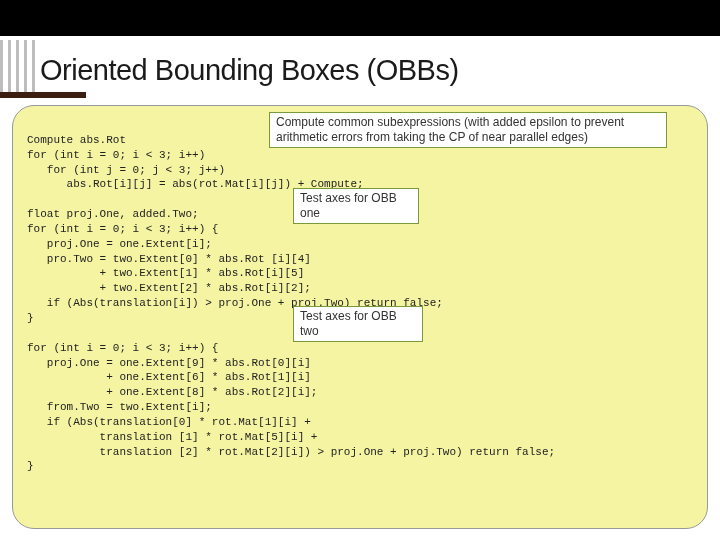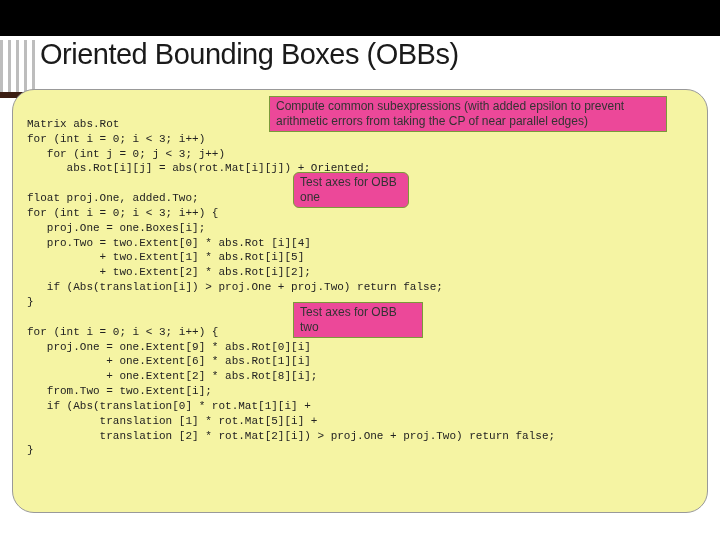--- a/index.html
+++ b/index.html
@@ -11,21 +11,21 @@
     overflow: hidden;
     position: relative;
   }
   .topbar {
     height: 36px;
     background: #000;
     width: 100%;
   }
   .title-wrap {
     position: relative;
-    padding: 2px 0 12px 40px;
+    padding: 18px 0 12px 40px;
   }
   .hatch {
     position: absolute;
     left: 0; top: 4px;
     width: 36px; height: 52px;
     background: repeating-linear-gradient(90deg, #bdbdbd 0 3px, transparent 3px 8px);
   }
   .accent {
     position: absolute;
     left: 0; top: 56px;
@@ -50,21 +50,21 @@
   .code {
     font-family: "Courier New", Courier, monospace;
     font-size: 11px;
     line-height: 1.35;
     color: #222;
     white-space: pre;
     position: relative;
   }
   .callout {
     position: absolute;
-    background: #ec4899;
+    background: #ffffff;
     border: 1px solid #7a9a3a;
     font-family: Arial, Helvetica, sans-serif;
     font-size: 12px;
     color: #333;
     padding: 2px 6px;
     line-height: 1.25;
     white-space: normal;
   }
 </style>
 </head>
@@ -73,41 +73,41 @@
 <div class="topbar"></div>
 
 <div class="title-wrap">
   <div class="hatch"></div>
   <div class="accent"></div>
   <h1 class="title">Oriented Bounding Boxes (OBBs)</h1>
 </div>
 
 <div class="panel">
   <div class="code">
-<span>Matrix abs.Rot</span>
+<span>Compute abs.Rot</span>
 <span>for (int i = 0; i &lt; 3; i++)</span>
 <span>   for (int j = 0; j &lt; 3; j++)</span>
-<span>      abs.Rot[i][j] = abs(rot.Mat[i][j]) + Oriented;</span>
+<span>      abs.Rot[i][j] = abs(rot.Mat[i][j]) + Compute;</span>
 
 <span>float proj.One, added.Two;</span>
 <span>for (int i = 0; i &lt; 3; i++) {</span>
-<span>   proj.One = one.Boxes[i];</span>
+<span>   proj.One = one.Extent[i];</span>
 <span>   pro.Two = two.Extent[0] * abs.Rot [i][4]</span>
 <span>           + two.Extent[1] * abs.Rot[i][5]</span>
 <span>           + two.Extent[2] * abs.Rot[i][2];</span>
 <span>   if (Abs(translation[i]) &gt; proj.One + proj.Two) return false;</span>
 <span>}</span>
 
 <span>for (int i = 0; i &lt; 3; i++) {</span>
 <span>   proj.One = one.Extent[9] * abs.Rot[0][i]</span>
 <span>            + one.Extent[6] * abs.Rot[1][i]</span>
-<span>            + one.Extent[2] * abs.Rot[8][i];</span>
+<span>            + one.Extent[8] * abs.Rot[2][i];</span>
 <span>   from.Two = two.Extent[i];</span>
 <span>   if (Abs(translation[0] * rot.Mat[1][i] +</span>
 <span>           translation [1] * rot.Mat[5][i] +</span>
 <span>           translation [2] * rot.Mat[2][i]) &gt; proj.One + proj.Two) return false;</span>
 <span>}</span>
   </div>
 
   <div class="callout" style="left:256px; top:6px; width:398px;">Compute common subexpressions (with added epsilon to prevent arithmetic errors from taking the CP of near parallel edges)</div>
-  <div class="callout" style="left:280px; top:82px; width:116px;border-radius:6px;">Test axes for OBB one</div>
-  <div class="callout" style="left:280px; top:212px; width:130px;">Test axes for OBB two</div>
+  <div class="callout" style="left:280px; top:82px; width:126px;">Test axes for OBB one</div>
+  <div class="callout" style="left:280px; top:200px; width:130px;">Test axes for OBB two</div>
 </div>
 
 </body></html>

